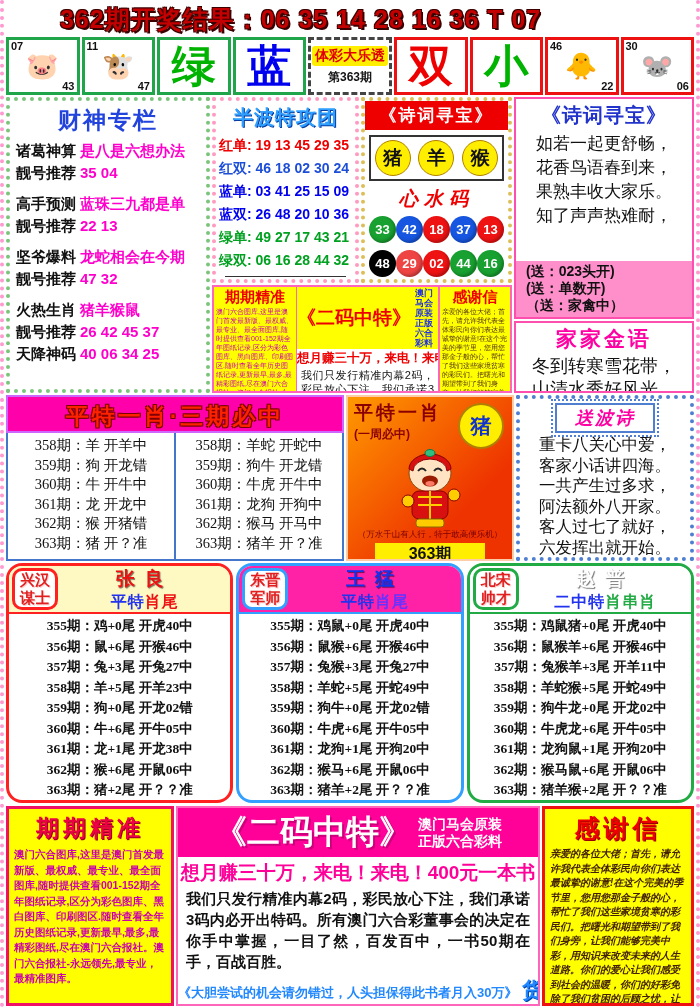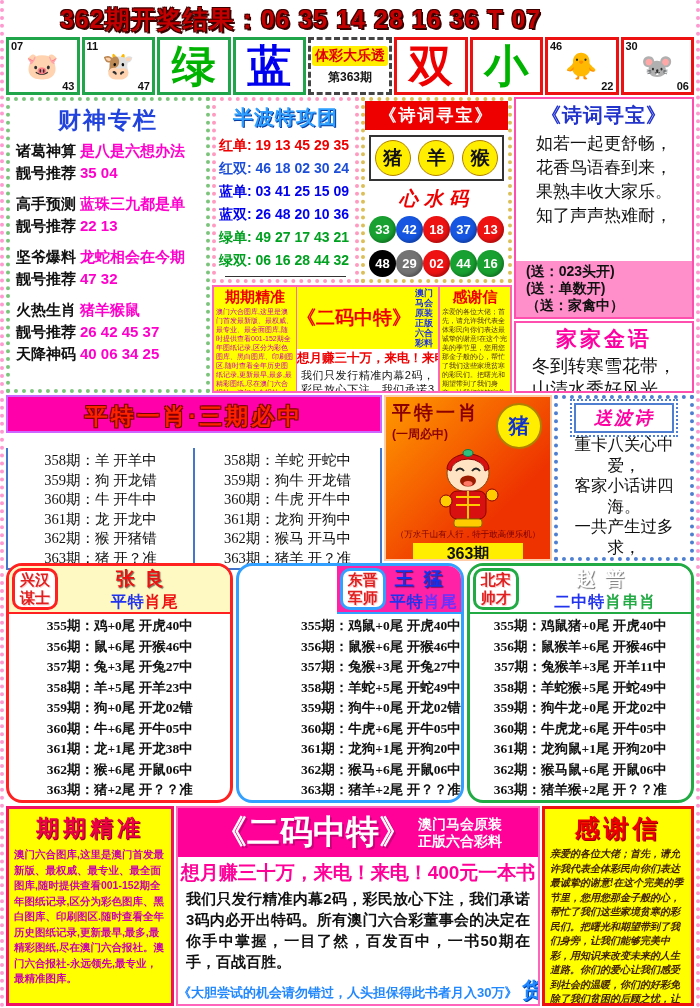--- a/index.html
+++ b/index.html
@@ -73,21 +73,21 @@
   .ma-body{font-size:11px;line-height:14px;color:#111;padding:1px 4px;text-align:justify;}
 
   .jiajia{flex:1;box-sizing:border-box;border:2px solid #ff4fae;padding:1px 4px;overflow:hidden;}
   .jj-title{text-align:center;color:#ff00a2;font-size:21px;font-weight:bold;letter-spacing:3px;margin:1px 0 2px 0;}
   .jj-line{text-align:center;font-size:18px;line-height:23px;color:#111;}
   .jj-comment{margin-top:4px;font-size:10px;line-height:13px;font-weight:bold;color:#ee2200;}
   .jj-comment-label{color:#ff0066;font-style:italic;}
 
   
   .band2{display:flex;height:166px;margin-top:2px;gap:2px;}
-  .pt-wrap{width:376px;display:flex;flex-direction:column;gap:15px;}
+  .pt-wrap{width:338px;display:flex;flex-direction:column;}
   .pt-header{background:#ff00aa;border:2px solid #cc66ff;color:#ff2200;font-size:23px;font-weight:bold;letter-spacing:3px;
              text-align:center;line-height:38px;height:38px;box-sizing:border-box;white-space:nowrap;
              text-shadow:-1px -1px 0 #7a0000,1px -1px 0 #7a0000,-1px 1px 0 #7a0000,1px 1px 0 #7a0000;}
   .pt-table{flex:1;display:flex;border:2px solid #4477cc;border-top:none;background:#fff;}
   .pt-colL,.pt-colR{flex:1;padding-top:3px;}
   .pt-colL{border-right:2px solid #4477cc;}
   .pt-row{font-size:14.5px;line-height:19.5px;text-align:center;white-space:nowrap;color:#111;}
 
   .pig-box{width:168px;box-sizing:border-box;background:linear-gradient(135deg,#ff9a00,#ee3300 70%);
            border:2px solid #ffccaa;position:relative;padding:3px 6px;overflow:hidden;}
@@ -225,21 +225,21 @@
           <div id="tz-balls">
               <div class="tz-balls">
                 <span class="ball" style="background: rgb(24, 160, 48);">33</span>
                 <span class="ball" style="background: rgb(22, 86, 224);">42</span>
                 <span class="ball" style="background: rgb(238, 18, 18);">18</span>
                 <span class="ball" style="background: rgb(22, 86, 224);">37</span>
                 <span class="ball" style="background: rgb(238, 18, 18);">13</span>
               </div>
               <div class="tz-balls">
                 <span class="ball" style="background: #000000;">48</span>
-                <span class="ball" style="background: #737373;">29</span>
+                <span class="ball" style="background: #ef4444;">29</span>
                 <span class="ball" style="background: rgb(238, 18, 18);">02</span>
                 <span class="ball" style="background: rgb(24, 160, 48);">44</span>
                 <span class="ball" style="background: rgb(24, 160, 48);">16</span>
               </div>
             </div>
         </div>
       </div>
 
       <div class="mid-ad">
         <div class="ma-left">
@@ -372,21 +372,21 @@
           <div class="exp-row">356期：鼠+6尾 开猴46中</div>
           <div class="exp-row">357期：兔+3尾 开兔27中</div>
           <div class="exp-row">358期：羊+5尾 开羊23中</div>
           <div class="exp-row">359期：狗+0尾 开龙02错</div>
           <div class="exp-row">360期：牛+6尾 开牛05中</div>
           <div class="exp-row">361期：龙+1尾 开龙38中</div>
           <div class="exp-row">362期：猴+6尾 开鼠06中</div>
           <div class="exp-row">363期：猪+2尾 开？？准</div>
         </div>
       </div>
-      <div class="exp-col" style="border-color: rgb(51, 160, 255); align-items: flex-end;">
+      <div class="exp-col" style="border-color: rgb(51, 160, 255);">
         <div class="exp-head" style="background: rgb(255, 34, 166); border-bottom: 2px solid rgb(51, 160, 255);">
           <div class="exp-badge" style="border-color: rgb(51, 160, 255);">
             <div class="exp-badge-line">东晋</div>
             <div class="exp-badge-line">军师</div>
           </div>
           <div class="exp-head-right">
             <div class="exp-name" style="color: rgb(17, 51, 238);">王猛</div>
             <div class="exp-cats"><span class="exp-cat" style="color: rgb(34, 51, 238);">平特</span><span class="exp-cat" style="color: rgb(102, 51, 255);">肖尾</span></div>
           </div>
         </div>

